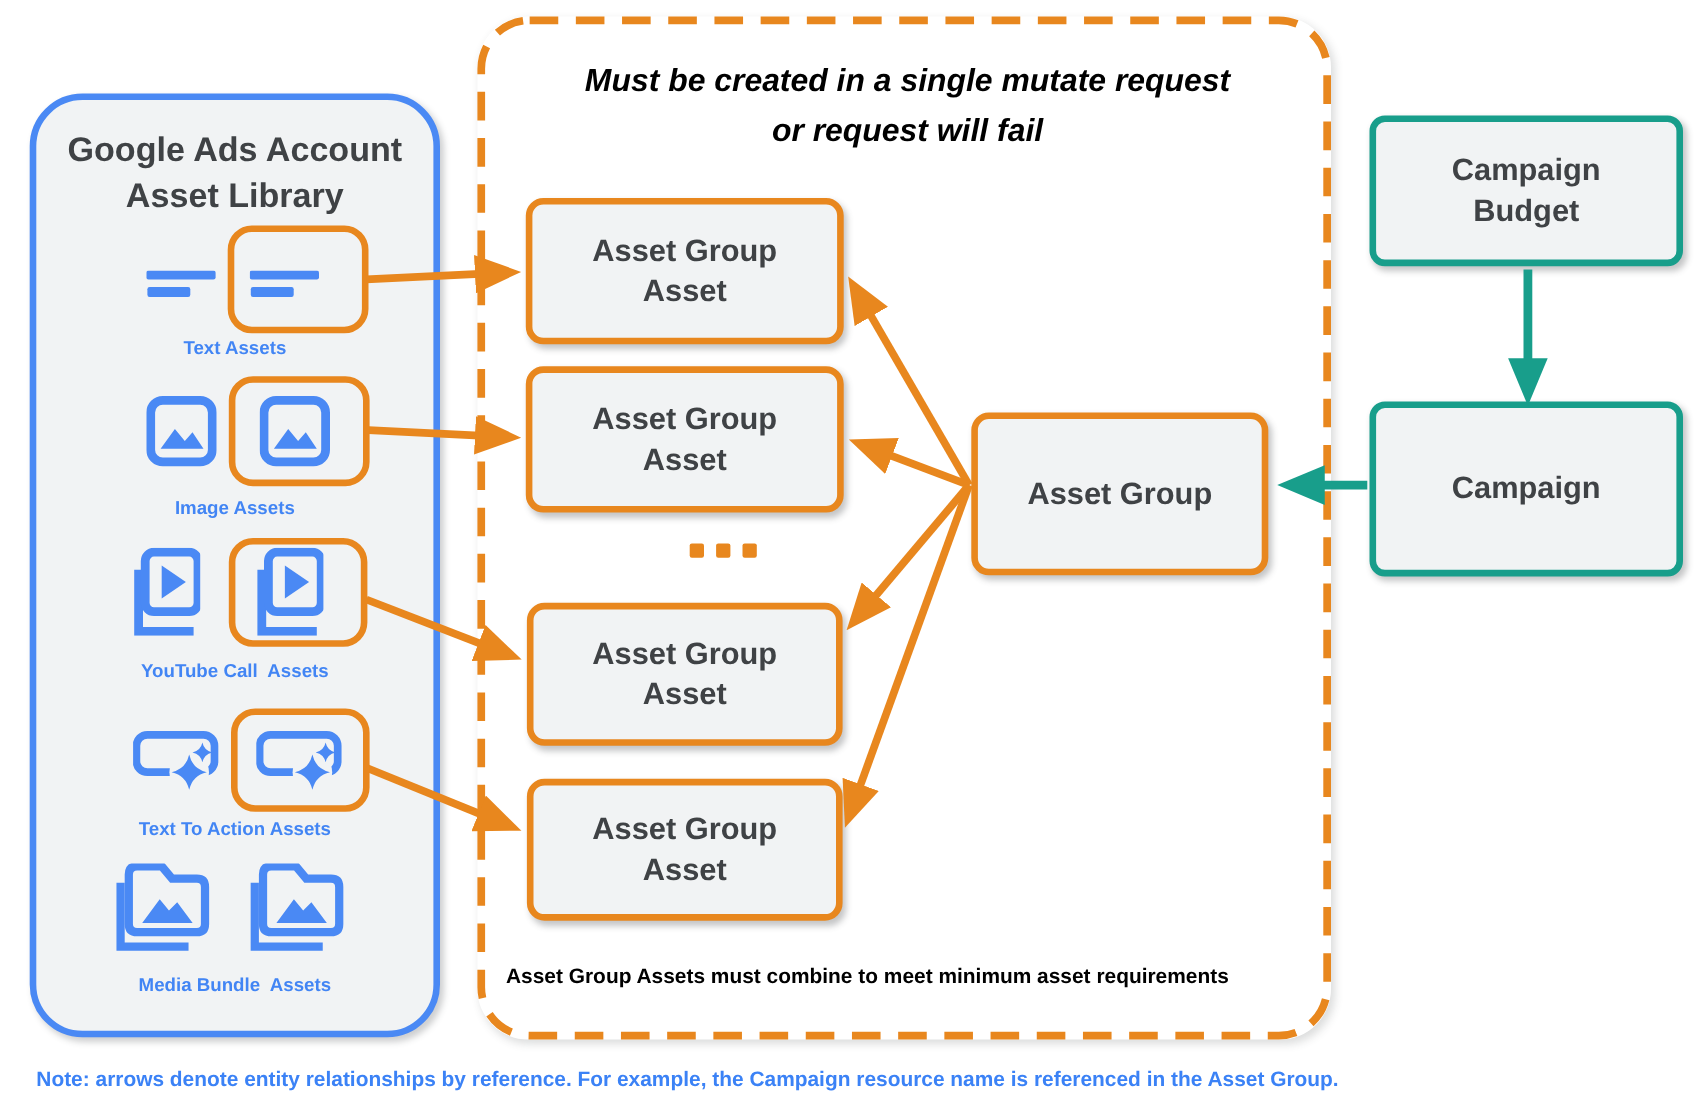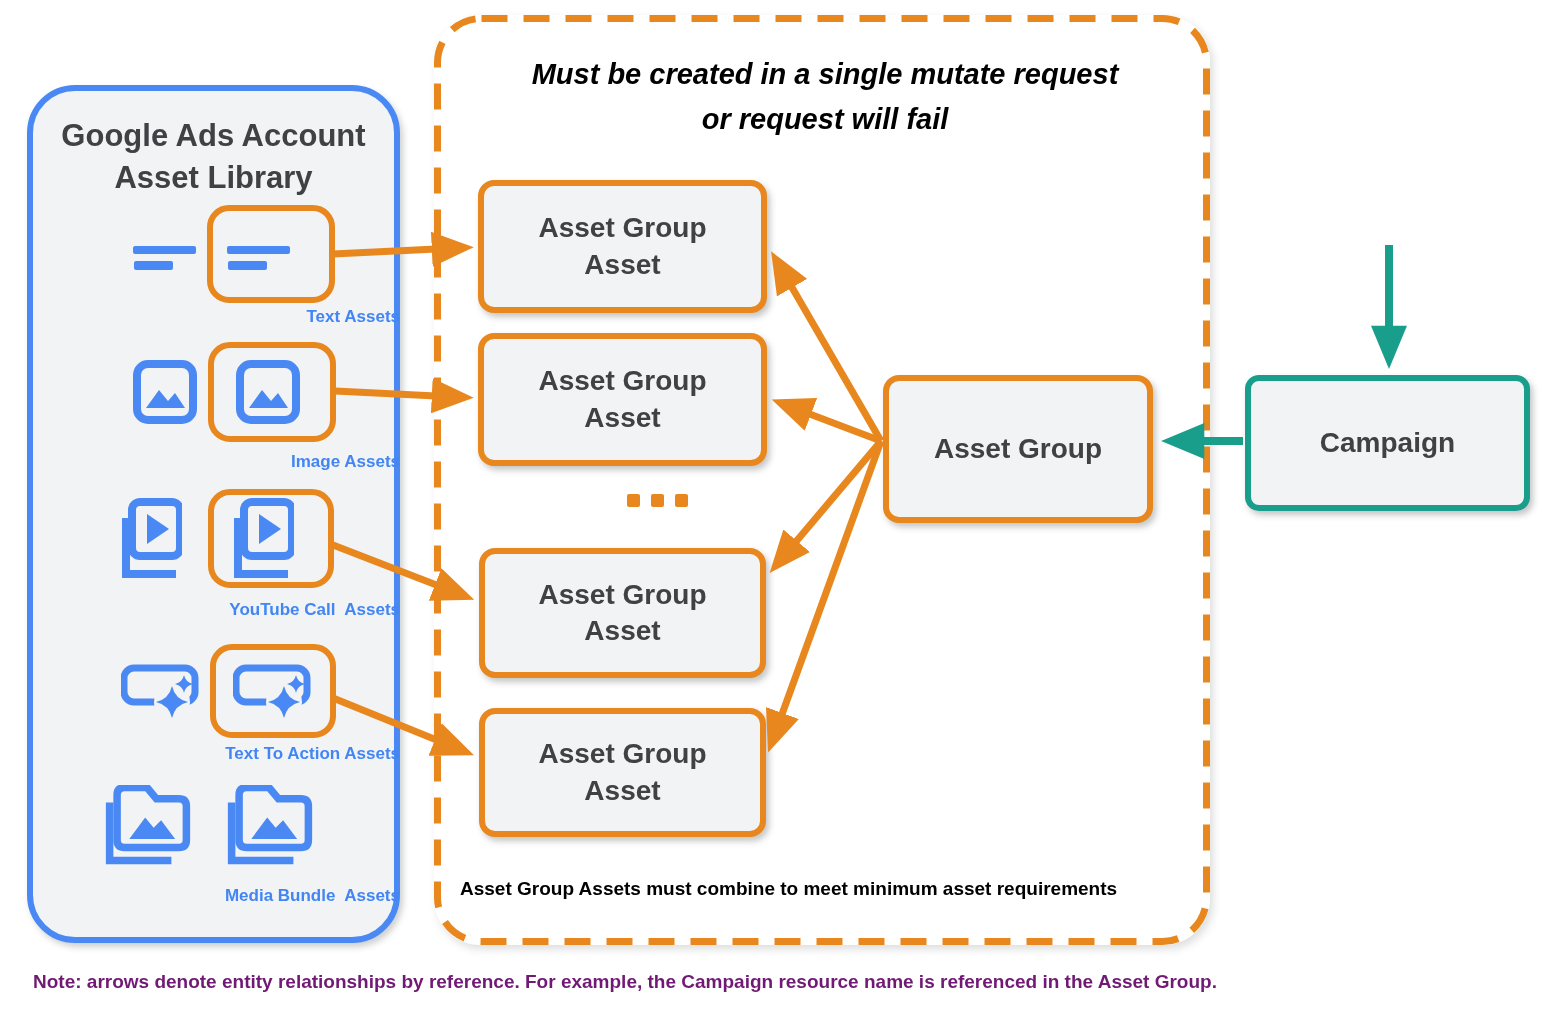--- a/index.html
+++ b/index.html
@@ -22,21 +22,21 @@
     border-radius:48px;
     box-shadow:3px 4px 6px rgba(60,64,67,.25);
     z-index:1;
   }
   .library-title{
     position:absolute;left:47px;top:115px;width:333px;
     text-align:center;font-size:31px;font-weight:bold;color:var(--darktext);
     line-height:1.35;z-index:2;
   }
   .asset-label{
-    position:absolute;left:27px;width:373px;text-align:right;
+    position:absolute;left:27px;width:373px;text-align:center;
     font-size:17px;font-weight:bold;color:var(--label-blue);
     white-space:pre;z-index:2;
   }
   .icon{position:absolute;z-index:2;}
   .hl-box{
     position:absolute;border:6px solid var(--orange);border-radius:22px;
     background:transparent;z-index:3;
   }
 
   
@@ -69,21 +69,21 @@
   .ebox .inner{width:200px;}
   .ebox .inner-narrow{width:185px;}
 
   .ellipsis{
     position:absolute;left:627px;top:494px;display:flex;gap:11px;z-index:2;
   }
   .ellipsis .dot{width:13px;height:13px;background:var(--orange);border-radius:2px;}
 
   .note-text{
     position:absolute;left:33px;top:971px;width:1505px;
-    font-size:19px;font-weight:bold;color:#701a75;z-index:2;
+    font-size:19px;font-weight:bold;color:#3b82f6;z-index:2;
   }
 
   svg.arrow-layer{
     position:absolute;left:0;top:0;width:1552px;height:1017px;
     z-index:6;pointer-events:none;
   }
 </style>
 </head>
 <body>
 
@@ -183,21 +183,24 @@
   <div class="ebox orange" style="left:479px;top:708px;width:287px;height:129px">
     <div class="inner">Asset Group Asset</div>
   </div>
 
   <div class="mutate-caption">Asset Group Assets must combine to meet minimum asset requirements</div>
 
   <div class="ebox orange" style="left:883px;top:375px;width:270px;height:148px">
     <div>Asset Group</div>
   </div>
 
-  <div class="ebox teal" style="left:1245px;top:375px;width:285px;height:136px">
+  <div class="ebox teal" style="left:1245px;top:105px;width:285px;height:137px">
+    <div class="inner-narrow">Campaign Budget</div>
+  </div>
+  <div class="ebox teal" style="left:1245px;top:365px;width:285px;height:159px">
     <div>Campaign</div>
   </div>
 
   <div class="note-text">Note: arrows denote entity relationships by reference. For example, the Campaign resource name is referenced in the Asset Group.</div>
 
   <svg class="arrow-layer" viewBox="0 0 1552 1017">
     <defs>
       <marker id="ah-o" viewBox="0 0 6 5" refX="0.6" refY="2.5" markerWidth="6" markerHeight="5" orient="auto" markerUnits="strokeWidth">
         <path d="M0,0 L6,2.5 L0,5 Z" fill="#E8871E"></path>
       </marker>

